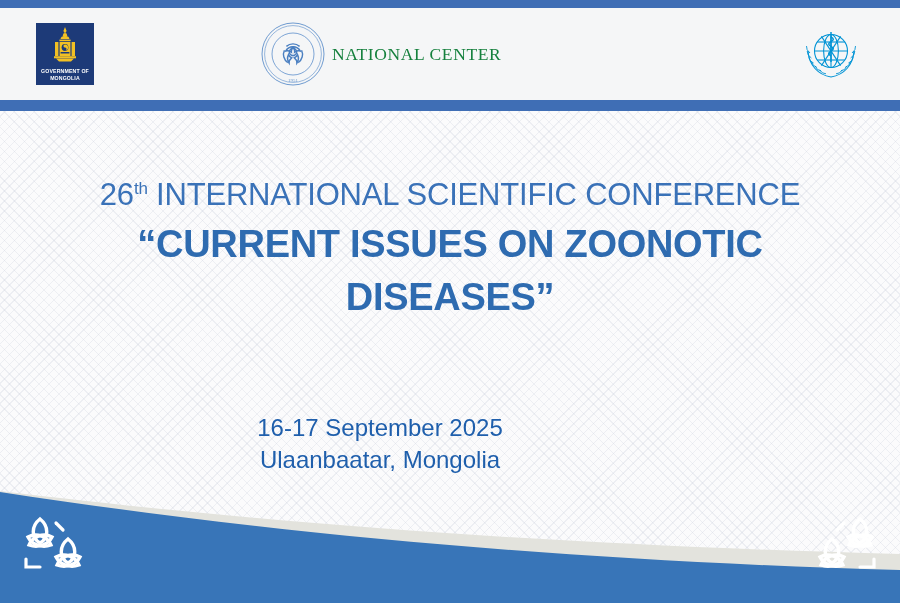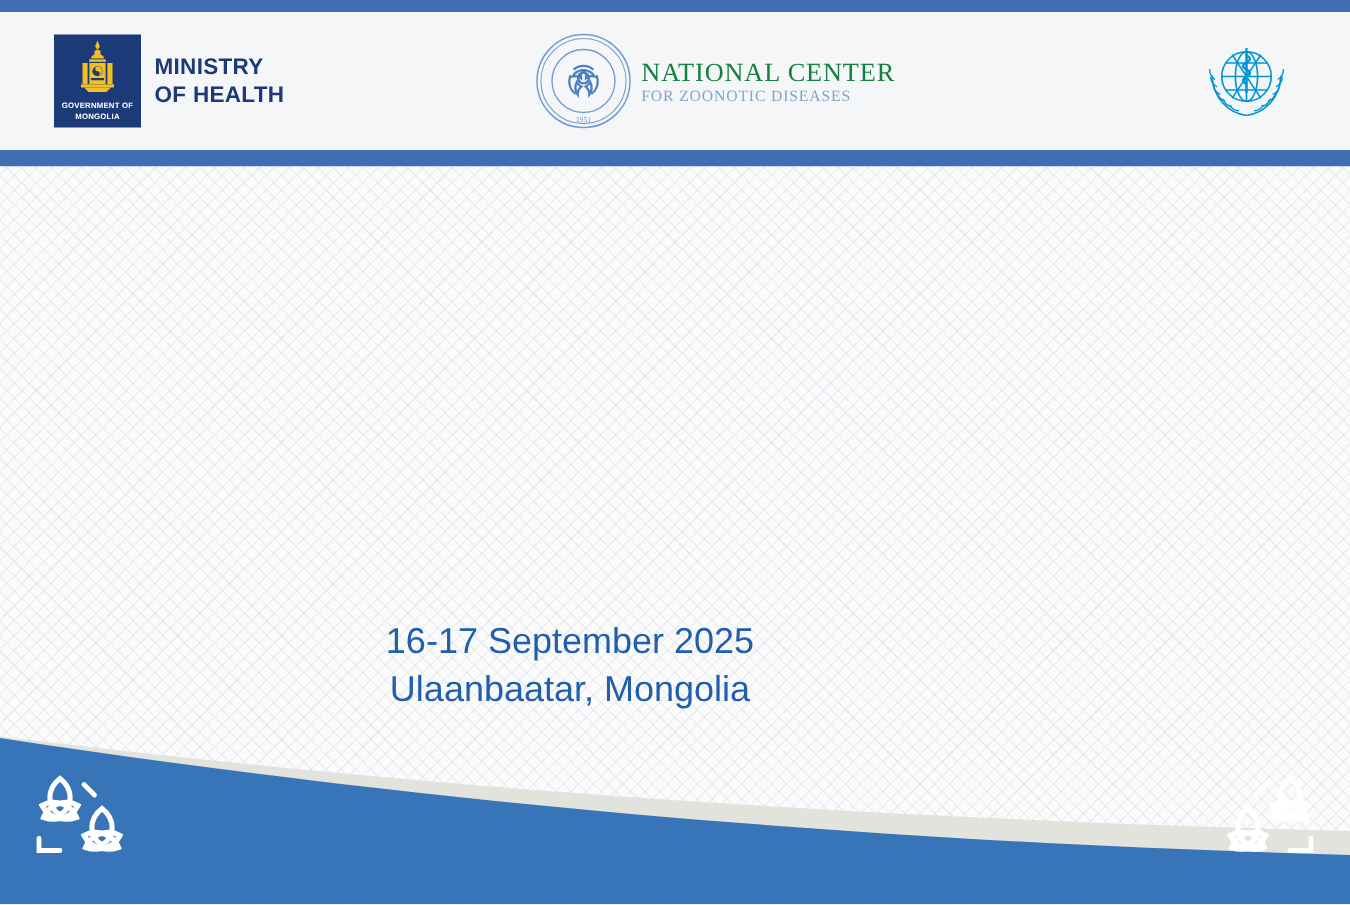--- a/index.html
+++ b/index.html
@@ -244,24 +244,20 @@
           <path d="M18 18.4 a3.1 3.1 0 0 1 0 6.2 a1.55 1.55 0 0 0 0 -3.1 a1.55 1.55 0 0 1 0 -3.1 z" fill="#f2c024"></path>
           <rect x="13.6" y="26" width="8.8" height="1.5" fill="#1d3a78"></rect>
 
           <rect x="7" y="30.2" width="22" height="2.1" fill="#f2c024"></rect>
           <path d="M9 32.4 L27 32.4 L24 35.4 L12 35.4 Z" fill="#f2c024"></path>
         </svg>
         <div class="moh-gov-text">
           <div>GOVERNMENT OF</div>
           <div>MONGOLIA</div>
         </div>
-      </div>
-      <div class="moh-label">
-        <div>MINISTRY</div>
-        <div>OF HEALTH</div>
       </div>
     </div>
 
     <div class="logo-ncz">
       <svg width="66" height="66" viewBox="0 0 66 66">
         <circle cx="33" cy="33" r="31" fill="none" stroke="#6f9bd0" stroke-width="1"></circle>
         <circle cx="33" cy="33" r="28.4" fill="none" stroke="#6f9bd0" stroke-width="0.7"></circle>
         <circle cx="33" cy="33" r="21" fill="none" stroke="#6f9bd0" stroke-width="0.9"></circle>
 
         <g fill="#6f9bd0" opacity="0.85">
@@ -277,21 +273,20 @@
             <path d="M-4.5 2.6 a8.4 8.4 0 0 0 0.6 8.4 a6.6 6.6 0 0 1 2.5 -5.2 a6.2 6.2 0 0 1 -3.1 -3.2 z" fill="none" stroke="#4a7fc1" stroke-width="1.5"></path>
             <path d="M4.5 2.6 a8.4 8.4 0 0 1 -0.6 8.4 a6.6 6.6 0 0 0 -2.5 -5.2 a6.2 6.2 0 0 0 3.1 -3.2 z" fill="none" stroke="#4a7fc1" stroke-width="1.5"></path>
           </g>
           <path d="M-8.6 -1.8 a10 10 0 0 0 3.4 12.4" fill="none" stroke="#4a7fc1" stroke-width="1.4"></path>
           <path d="M8.6 -1.8 a10 10 0 0 1 -3.4 12.4" fill="none" stroke="#4a7fc1" stroke-width="1.4"></path>
           <path d="M-6.6 -5.6 a10 10 0 0 1 13.2 0" fill="none" stroke="#4a7fc1" stroke-width="1.4"></path>
         </g>
       </svg>
       <div class="ncz-text">
         <div class="ncz-line1">NATIONAL CENTER</div>
-        <div class="ncz-line2">FOR ZOONOTIC DISEASES</div>
       </div>
     </div>
 
     <div class="logo-who">
       <svg width="58" height="58" viewBox="0 0 58 58">
         <g stroke="#0093d5" fill="none" stroke-width="1.1">
 
           <path d="M29 52 C16 50 7 40 6 26"></path>
           <path d="M29 52 C42 50 51 40 52 26"></path>
           <g stroke-width="0.9">
@@ -325,20 +320,25 @@
         </g>
       </svg>
     </div>
 
   </div>
 
   <div class="header-sep"></div>
 
   <div class="body-area"></div>
 
+  <div class="title-block">
+    <div class="conf-line"><span>26</span><sup>th</sup><span> INTERNATIONAL SCIENTIFIC CONFERENCE</span></div>
+    <div class="theme-line">“CURRENT ISSUES ON ZOONOTIC</div>
+    <div class="theme-line">DISEASES”</div>
+  </div>
 
   <div class="when-where">
     <div>16-17 September 2025</div>
     <div>Ulaanbaatar, Mongolia</div>
   </div>
 
   <svg class="wave" viewBox="0 0 900 135" preserveAspectRatio="none">
     <path d="M0 23 C 240 52, 520 76, 900 86 L900 135 L0 135 Z" fill="#e3e3dd"></path>
     <path d="M0 24 C 250 62, 540 92, 900 102 L900 135 L0 135 Z" fill="#3875b8"></path>
   </svg>

